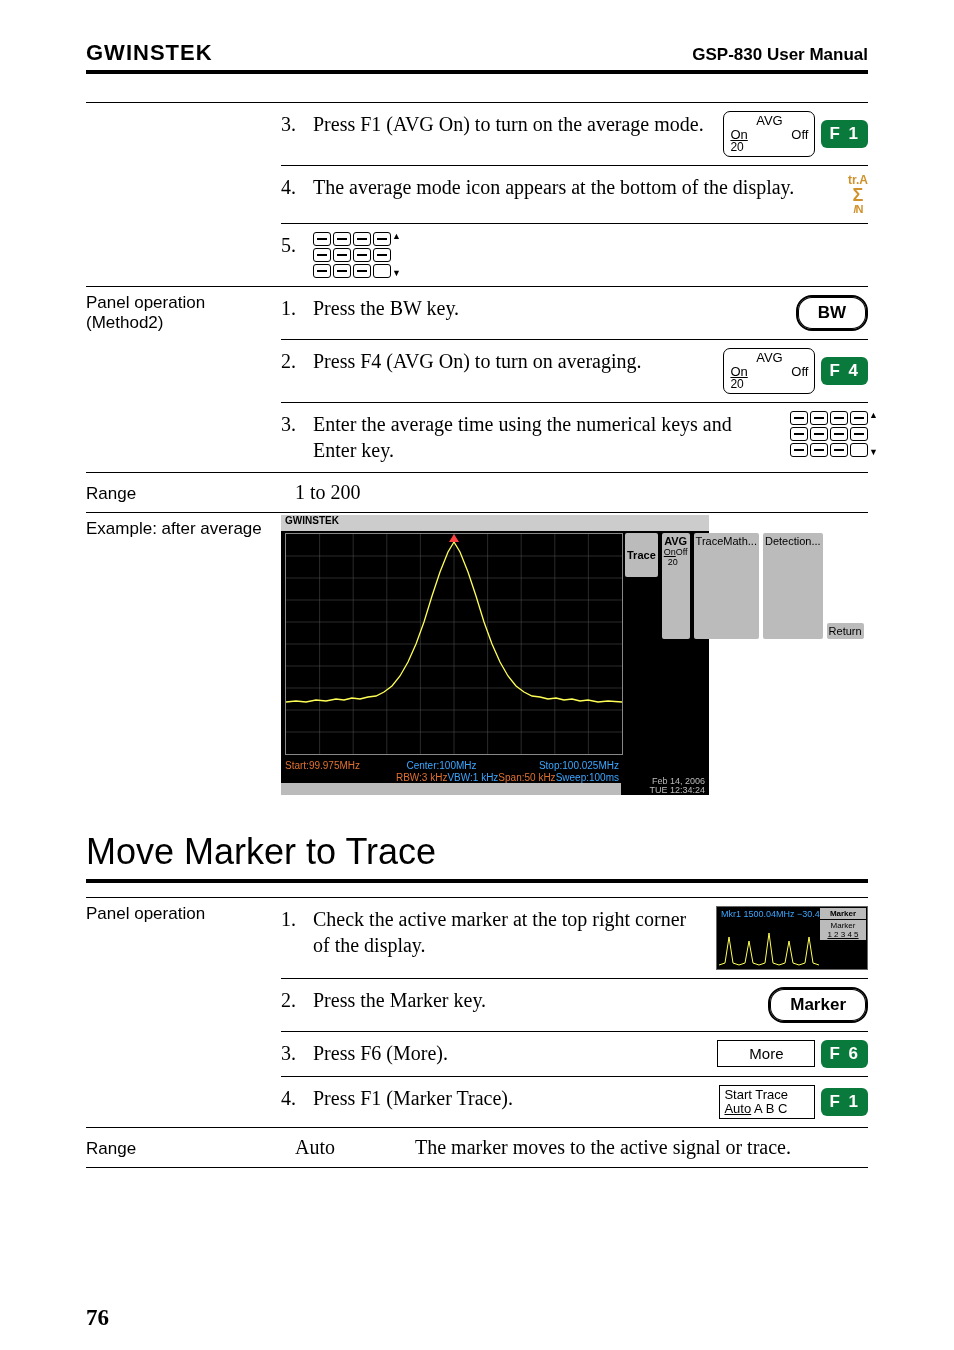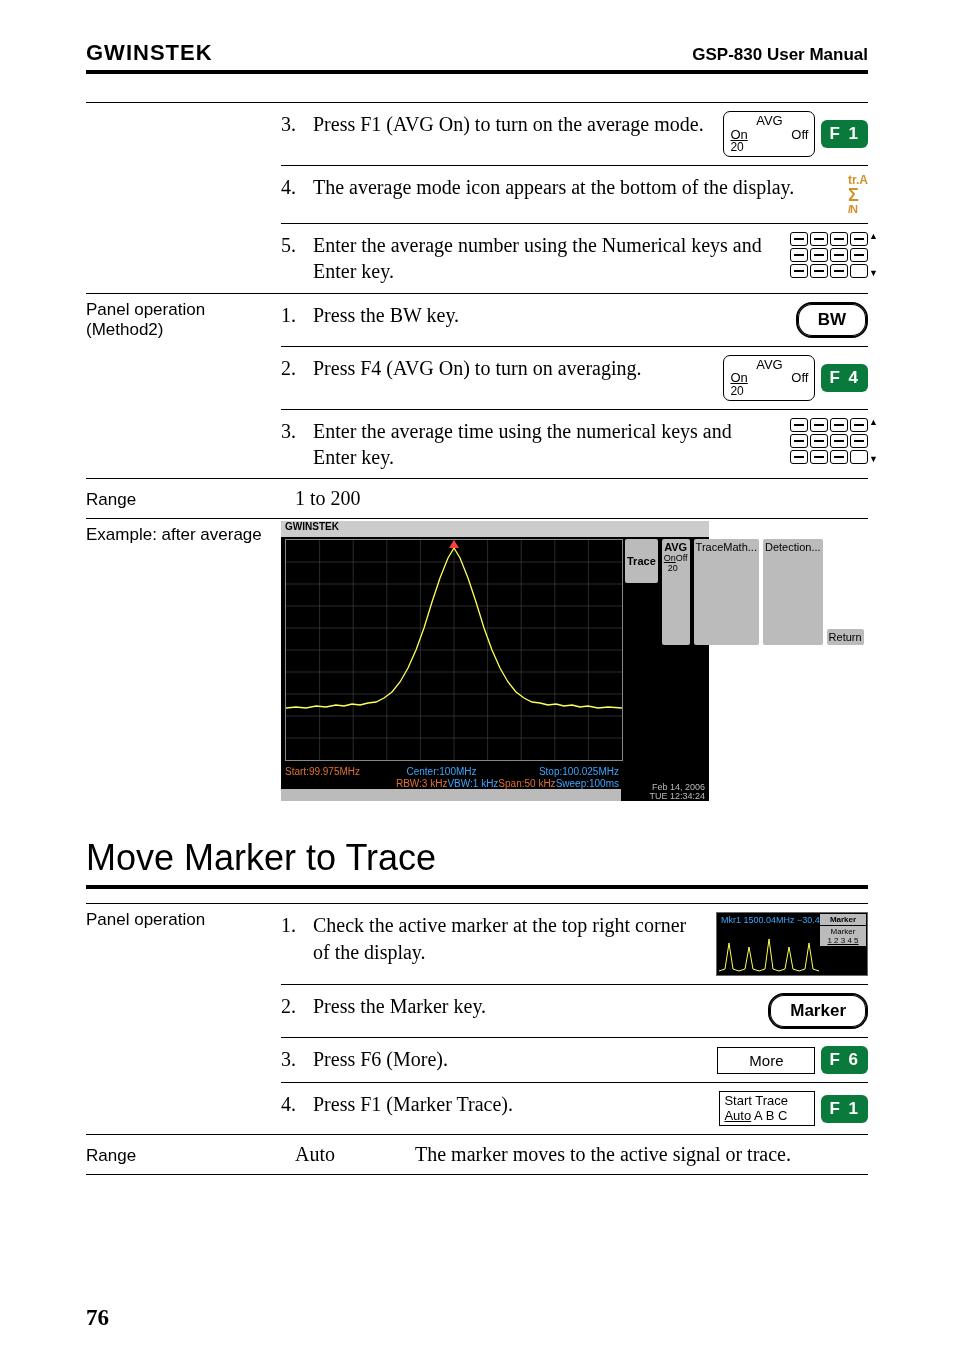--- a/index.html
+++ b/index.html
@@ -142,21 +142,21 @@
   .keypad-wrap .side-up { top: 0; }
   .keypad-wrap .side-dn { bottom: 0; }
 
   .icon-box {
     display: inline-block;
     font-family: Arial, sans-serif;
     color: #d0902a;
     font-weight: 700;
     font-size: 14px;
     line-height: 1;
-    text-align: left;
+    text-align: center;
   }
   .icon-box .top { display:block; font-size:12px; }
   .icon-box .mid { display:block; font-size:18px; }
   .icon-box .bot { display:block; font-size:11px; letter-spacing:-1px; }
 
   .softkey-plain {
     border: 1.5px solid #000;
     font-family: Arial, sans-serif;
     font-size: 15px;
     padding: 4px 18px;
@@ -332,21 +332,20 @@
         <span class="icon-box">
           <span class="top">tr.A</span>
           <span class="mid">Σ</span>
           <span class="bot">/N</span>
         </span>
       </div>
     </div>
     <hr class="hr-thin">
     <div class="steprow">
       <div class="stepnum">5.</div>
-      <div class="steptext">Enter the average number using the Numerical keys and Enter key.</div>
       <div class="stepicon">
         <span class="keypad-wrap">
           <span class="keypad">
             <span class="k"></span>
               <span class="k"></span>
               <span class="k"></span>
               <span class="k"></span>
             <span class="k"></span>
               <span class="k"></span>
               <span class="k"></span>

